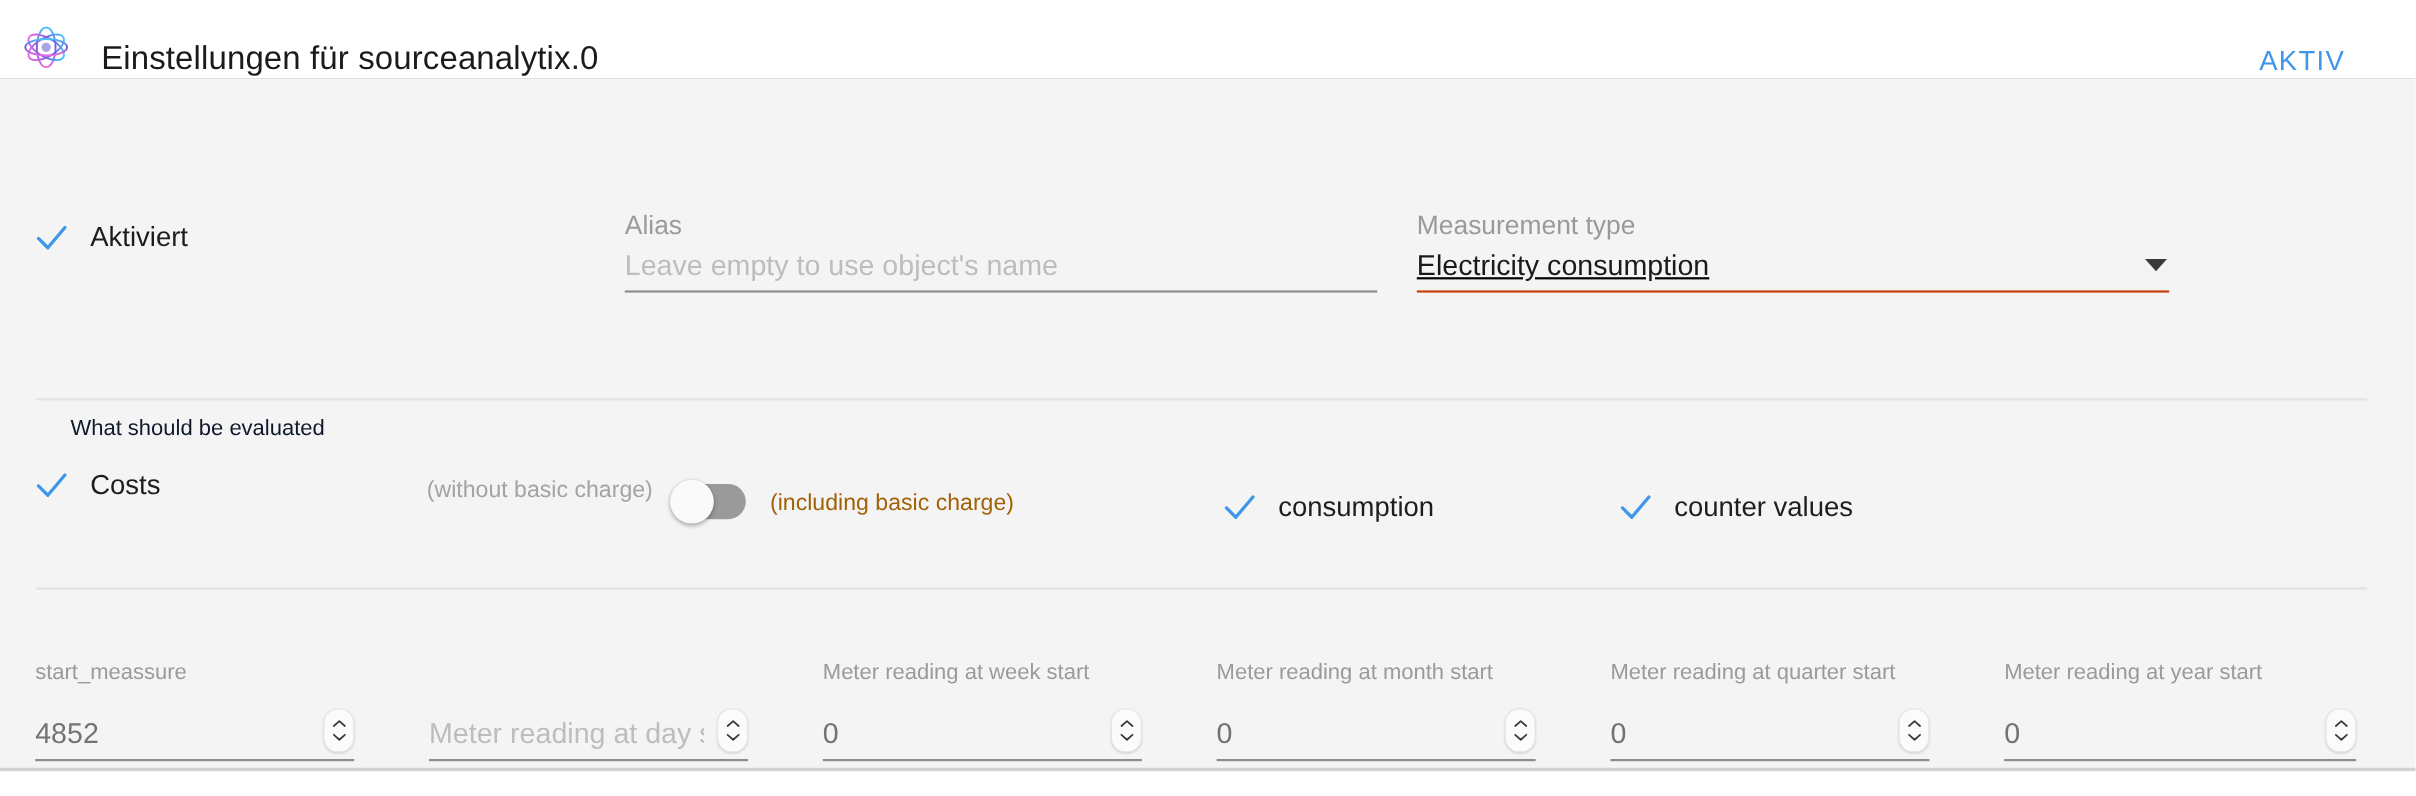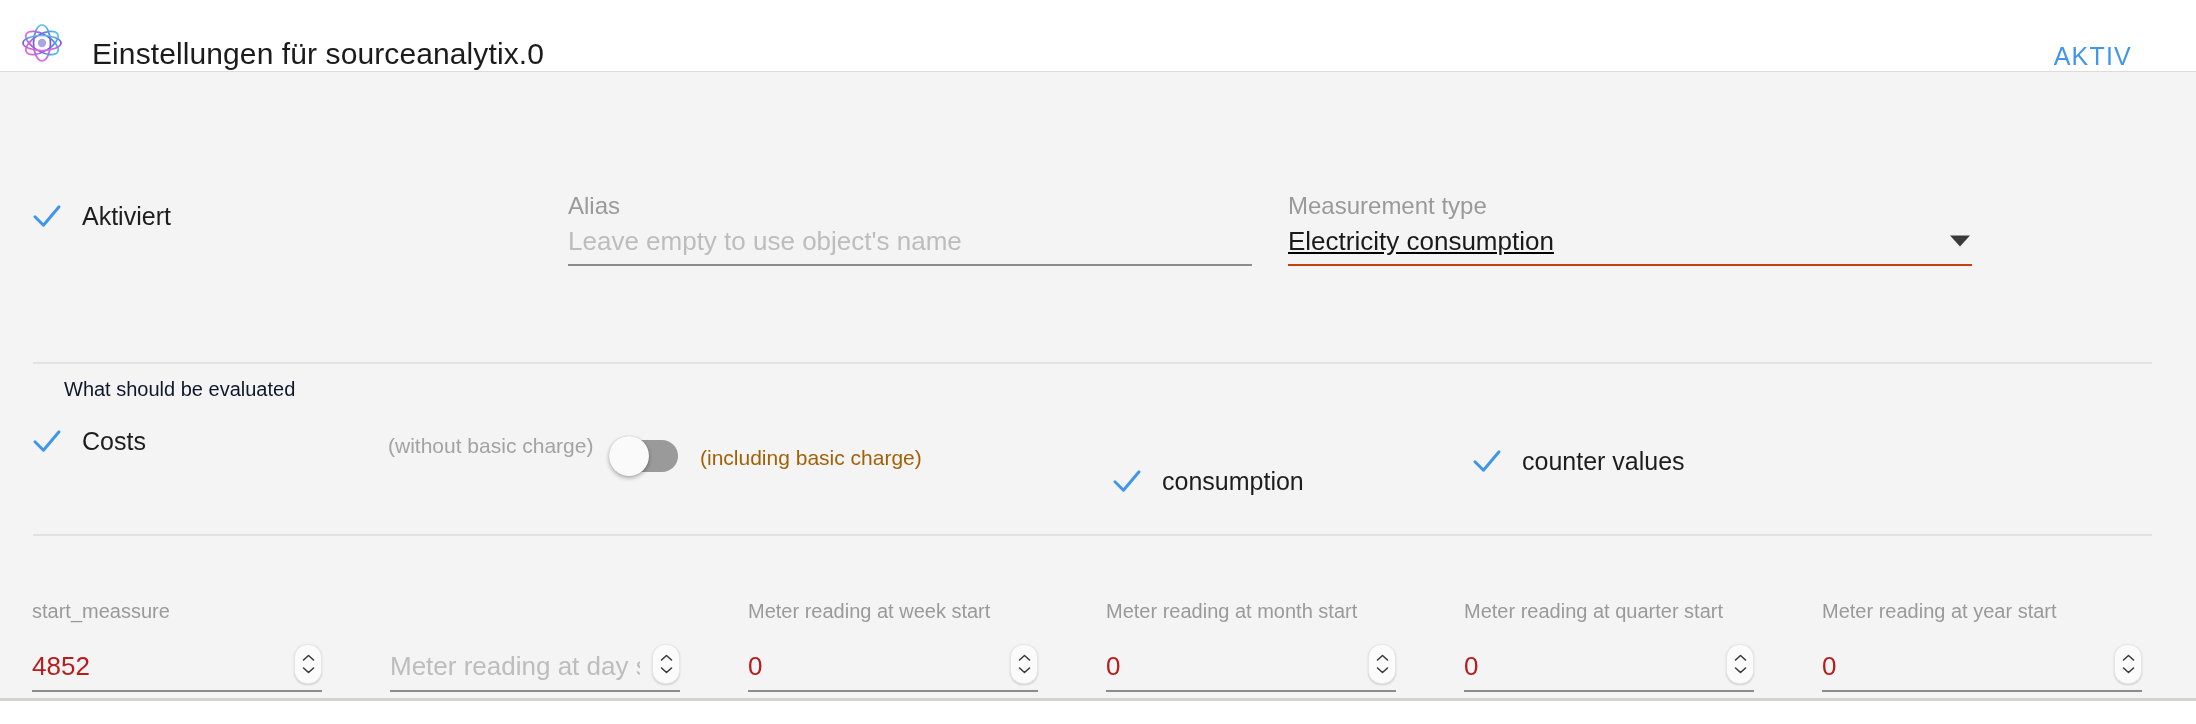--- a/index.html
+++ b/index.html
@@ -177,21 +177,21 @@
     color: #0f172a;
     font-weight: 400;
     white-space: nowrap;
     margin-left: 32px;
   }
   .section-title.s1 { top: 306px; }
   .section-title.s2 { top: 478px; }
 
   
   .costs-block  { position: absolute; left: 30px;  top: 352px; }
-  .cons-block   { position: absolute; left: 1110px; top: 392px; }
+  .cons-block   { position: absolute; left: 1110px; top: 372px; }
   .counter-block{ position: absolute; left: 1470px; top: 372px; }
 
   .basic-left {
     position: absolute;
     left: 388px;
     top: 362px;
     font-size: 21px;
     color: #a3a3a3;
     white-space: nowrap;
   }
@@ -247,21 +247,21 @@
   .sv-label.empty { visibility: hidden; }
   .sv-control {
     position: relative;
     height: 48px;
     display: flex;
     align-items: center;
     border-bottom: 2px solid #8c8c8c;
   }
   .sv-value {
     font-size: 26px;
-    color: #b91c1c;
+    color: #737373;
     border: none;
     outline: none;
     background: transparent;
     font-family: "Liberation Sans", sans-serif;
     padding: 0;
     width: calc(100% - 40px);
   }
   .sv-value.placeholder { color: #bdbdbd; }
   .sv-value::placeholder { color: #bdbdbd; opacity: 1; }
 

